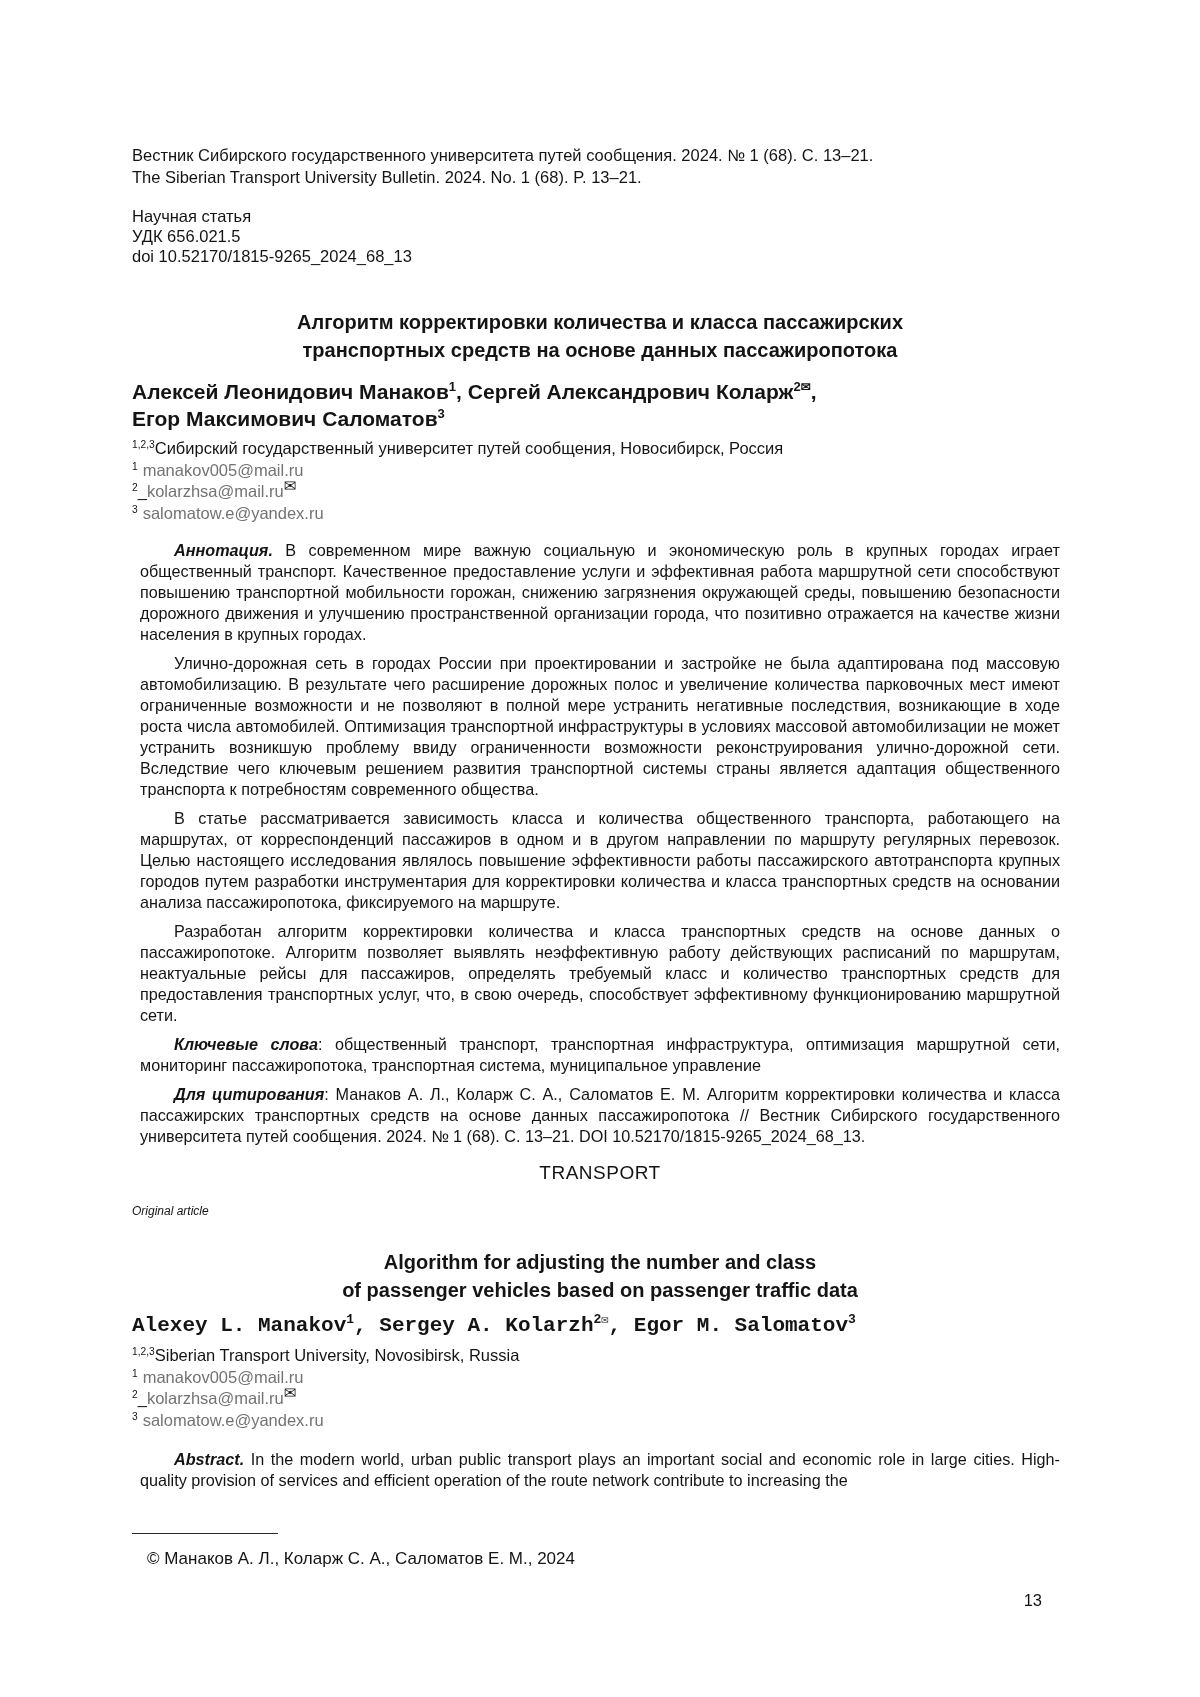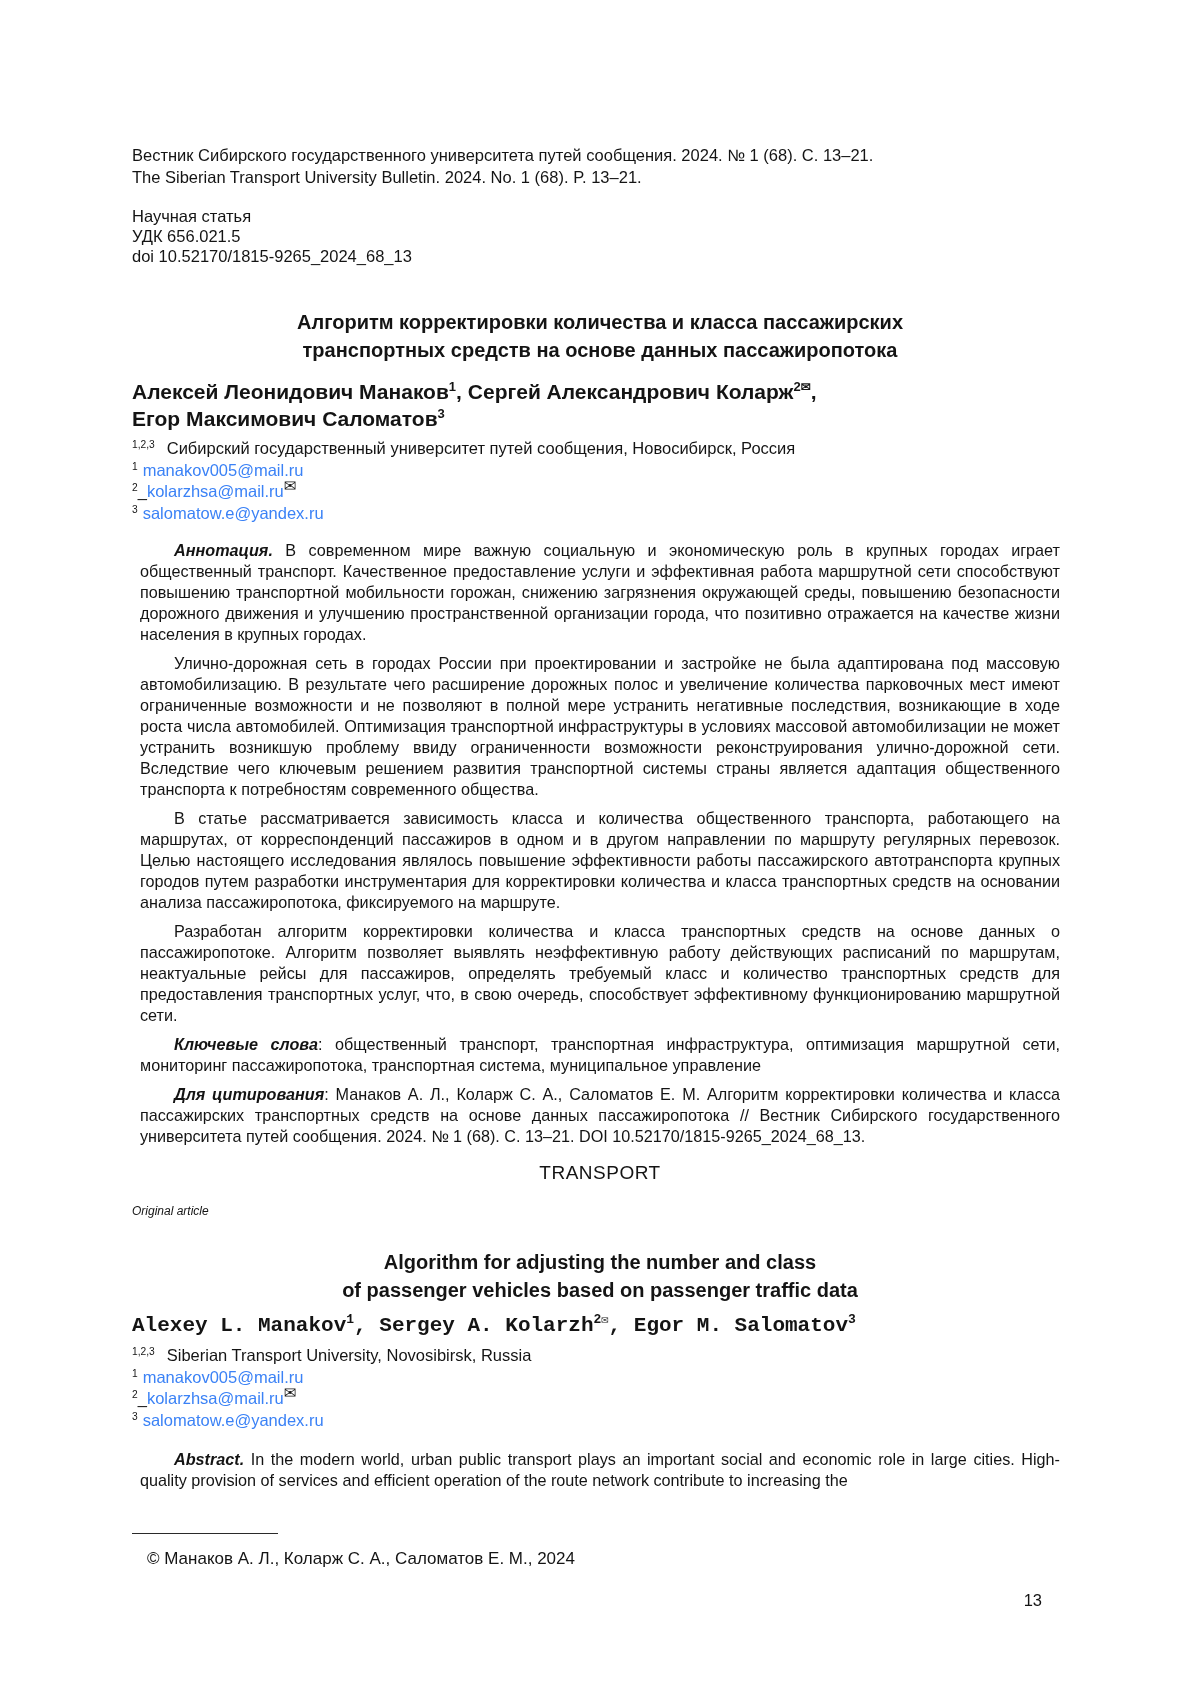--- a/index.html
+++ b/index.html
@@ -34,22 +34,22 @@
     font-weight:bold;
     text-align:center;
   }
   .article-title.en { margin-top:26px; }
   .tline { display:block; }
 
   .authors { margin-top:14px; font-size:21px; line-height:27px; font-weight:bold; }
   .authors.en { margin-top:8px;font-family:Liberation Mono, monospace; }
 
   .affil { margin-top:6px; font-size:16.5px; line-height:21.5px; }
-  .affil .affil-text { margin-left:12px; }
-  .affil .email { margin-left:5px; color:#3b82f6; text-decoration:none; }
+  .affil .affil-text { margin-left:0; }
+  .affil .email { margin-left:5px; color:#737373; text-decoration:none; }
   .affil .email.after-mark { margin-left:0; }
   .mark { letter-spacing:0; }
 
   sup { font-size:0.62em; vertical-align:super; line-height:0; }
   .env { font-size:0.92em; }
 
   .abstract { margin-top:16px; font-size:16.2px; line-height:21px; text-align:justify; }
   .abstract.en { margin-top:18px; }
   .para { margin:8px; text-indent:34px; }
   .lead { font-weight:bold; font-style:italic; }

